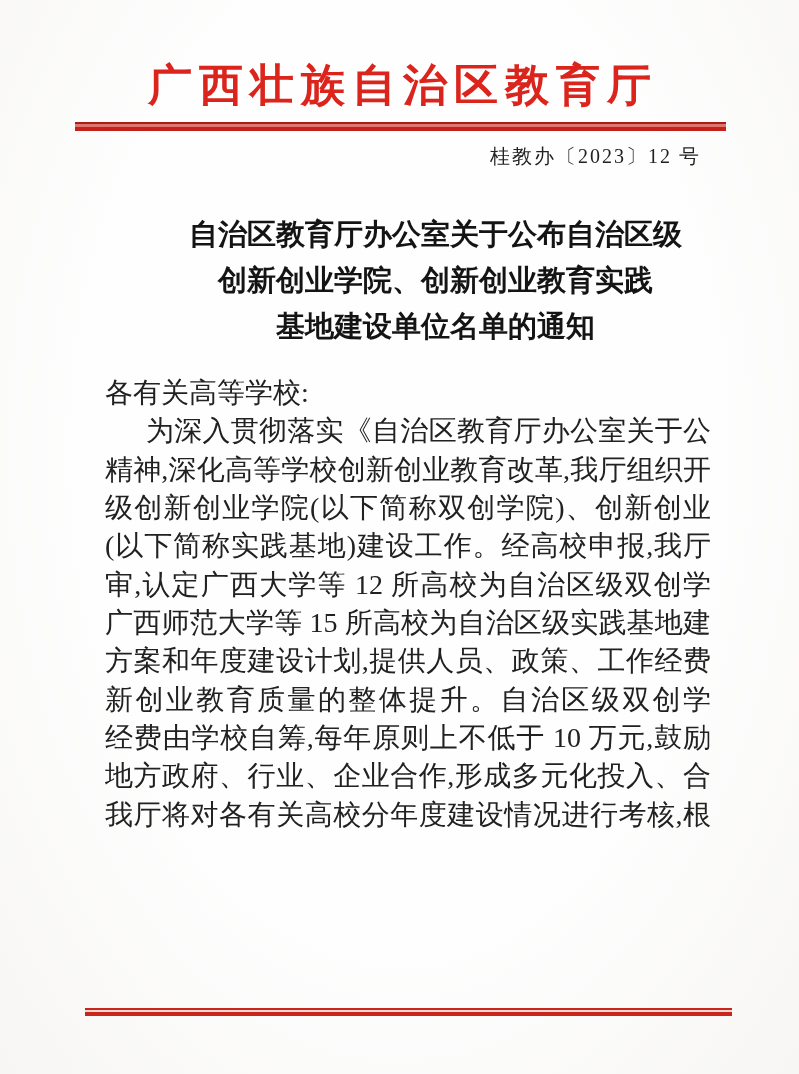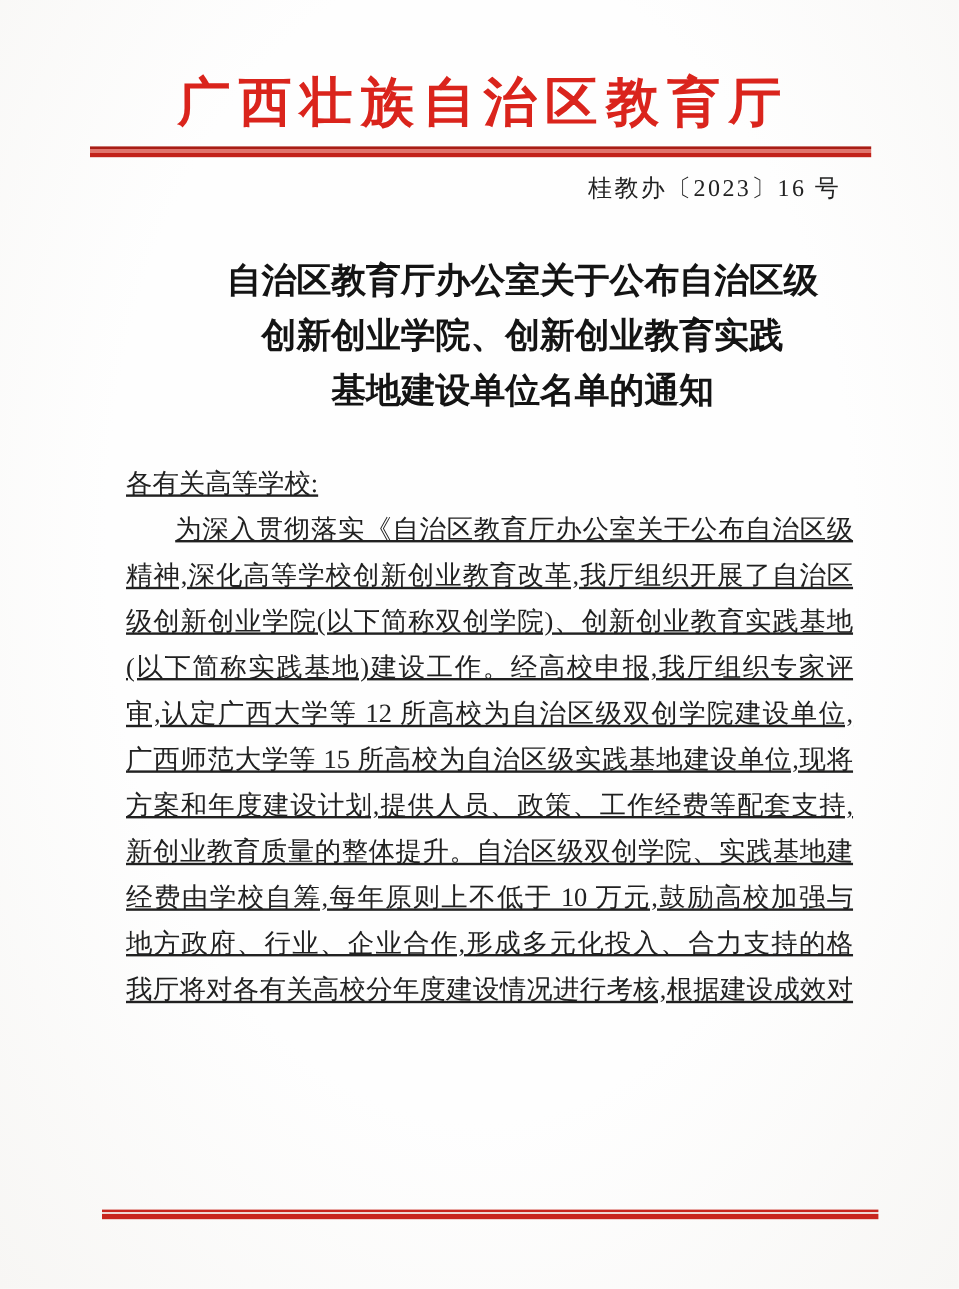--- a/index.html
+++ b/index.html
@@ -44,24 +44,23 @@
     top: 211px; left: 0; width: 100%;
     text-align: center;
     font-size: 29px;
     font-weight: 700;
     color: #141414;
     margin-left: 36px;
   }
   .title-line { height: 46px; line-height: 46px; white-space: nowrap; }
   .body-block {
     position: absolute;
-    top: 384px; left: 105px; width: 606px;
-    font-size: 22px;
+    top: 374px; left: 105px; width: 606px;
+    font-size: 28px;
     color: #212121;
-    text-decoration: underline;
   }
   .bline {
     height: 38.33px;
     line-height: 38.33px;
     text-align: justify;
     text-align-last: justify;
     overflow: hidden;
   }
   .bline.left-last { text-align: left; text-align-last: left; }
   .bline.indent { text-indent: 41px; }
@@ -76,21 +75,21 @@
 </style>
 </head>
 <body>
 
 <div class="page">
 
   <div class="agency-name">广西壮族自治区教育厅</div>
 
   <div class="header-rule"></div>
 
-  <div class="doc-number">桂教办〔2023〕16 号</div>
+  <div class="doc-number">桂教办〔2023〕12 号</div>
 
   <div class="notice-title">
     <div class="title-line">自治区教育厅办公室关于公布自治区级</div>
     <div class="title-line">创新创业学院、创新创业教育实践</div>
     <div class="title-line">基地建设单位名单的通知</div>
   </div>
 
   <div class="body-block">
 
     <div class="bline left-last">各有关高等学校:</div>

